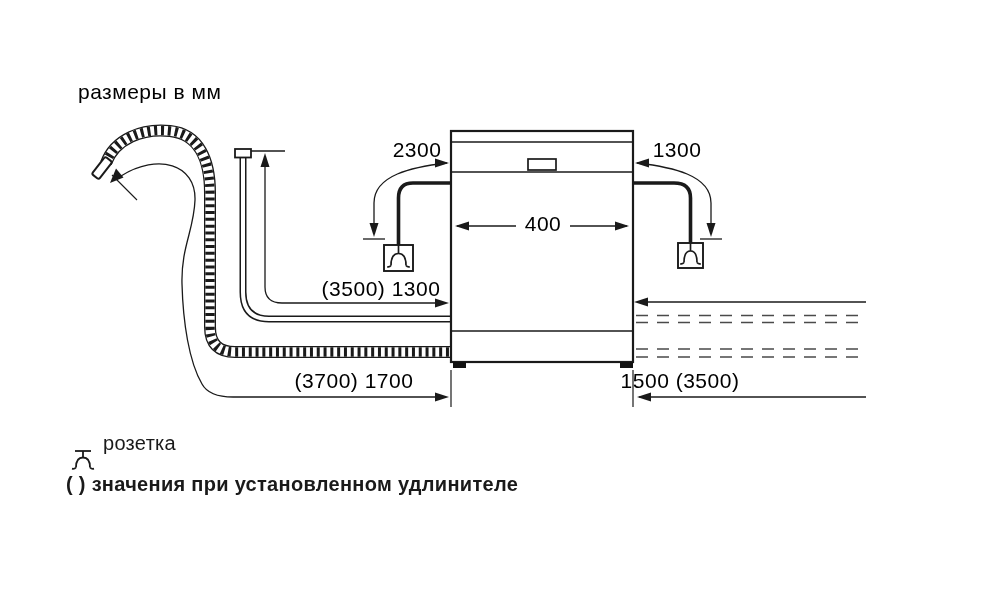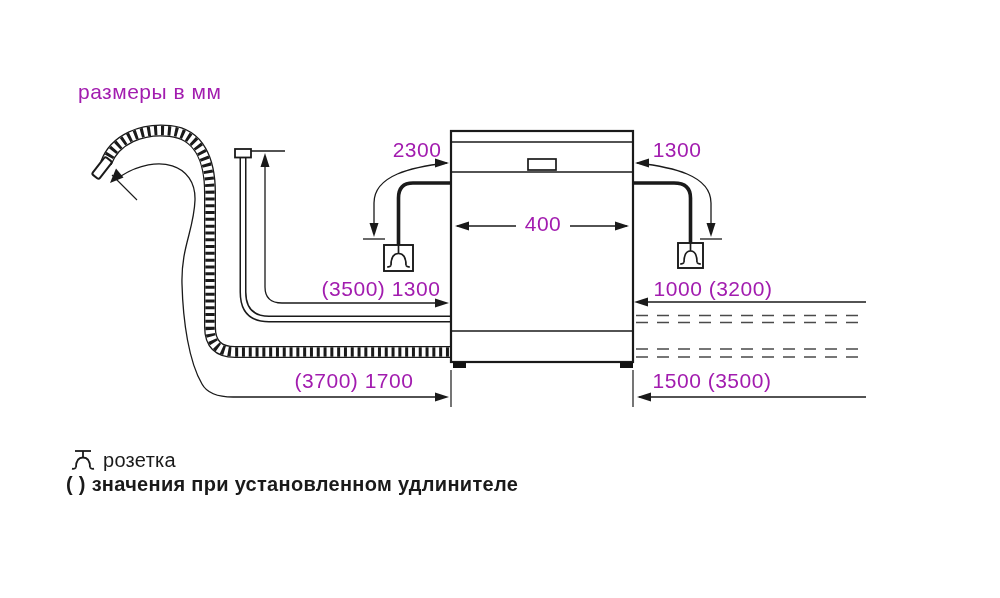--- a/index.html
+++ b/index.html
@@ -2,21 +2,21 @@
 <html><head>
 <meta charset="utf-8">
 <style>
   html,body{margin:0;padding:0;background:#fff;}
   #stage{
     position:relative;width:1000px;height:598px;background:#fff;overflow:hidden;
     font-family:"Liberation Sans","DejaVu Sans",sans-serif;color:#1a1a1a;
   }
   #stage svg{position:absolute;left:0;top:0;}
   .lbl{
-    position:absolute;white-space:nowrap;color:#a21caf;
+    position:absolute;white-space:nowrap;color:#000000;
     font-size:21px;line-height:1.1;letter-spacing:0.5px;
   }
   .lbl.center{transform:translate(-50%,-50%);}
   .legend-line{position:absolute;font-size:20px;letter-spacing:0.3px;}
 </style>
 </head>
 <body>
 
 <div id="stage">
 
@@ -125,23 +125,22 @@
   <div class="lbl" style="left:78px;top:80px;font-size:21px;">размеры в мм</div>
 
   <div class="lbl center" style="left:417px;top:150px;">2300</div>
 
   <div class="lbl center" style="left:677px;top:150px;">1300</div>
 
   <div class="lbl center" style="left:543px;top:224px;">400</div>
 
   <div class="lbl center" style="left:381px;top:289px;text-align:center;">(3500) 1300</div>
 
-  <div class="lbl center" style="left:713px;top:289px;">1000 (3200)</div>
 
   <div class="lbl center" style="left:354px;top:381px;">(3700) 1700</div>
 
-  <div class="lbl center" style="left:712px;top:381px;">1500 (3500)</div>
+  <div class="lbl center" style="left:680px;top:381px;">1500 (3500)</div>
 
-  <div class="legend-line" style="left:103px;top:449px;text-align:right;">розетка</div>
+  <div class="legend-line" style="left:103px;top:432px;text-align:right;">розетка</div>
 
   <div class="legend-line" style="left:66px;top:473px;font-weight:bold;">( ) значения при установленном удлинителе</div>
 
 </div>
 
 </body></html>

